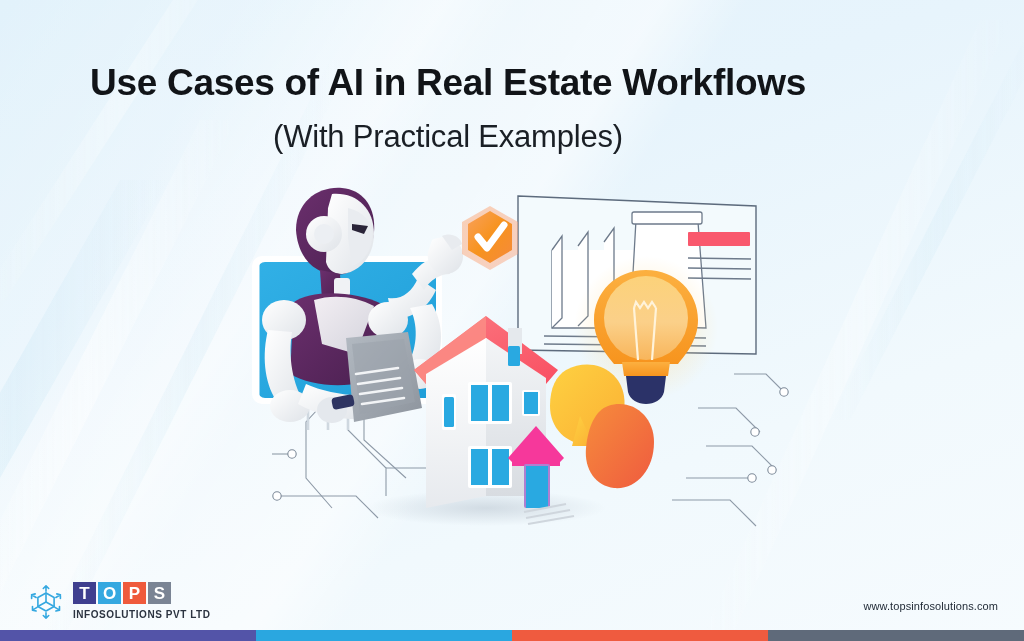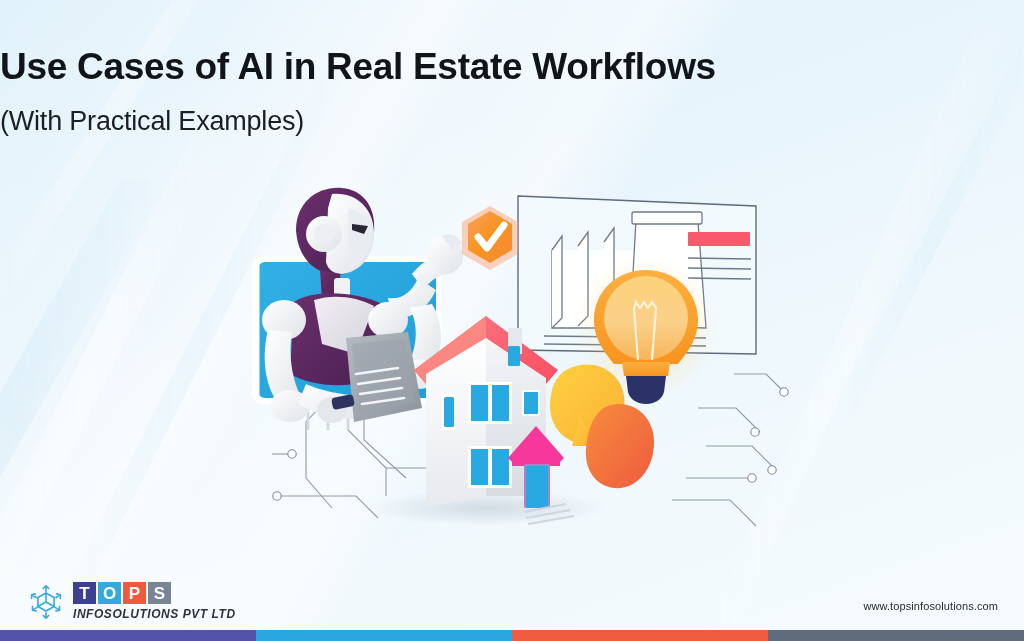--- a/index.html
+++ b/index.html
@@ -33,36 +33,36 @@
     pointer-events: none;
     opacity: .85;
   }
 
   
   .header {
     position: absolute;
     top: 0;
     left: 0;
     width: 896px;
-    padding-top: 44px;
-    text-align: left;
+    padding-top: 60px;
+    text-align: center;
     z-index: 6;
   }
   .title {
     margin: 0;
     font-size: 37px;
     line-height: 46px;
     font-weight: bold;
     color: #111418;
     letter-spacing: -0.3px;
     font-family: "Liberation Sans", sans-serif;
   }
   .subtitle {
     margin: 14px 0 0 0;
-    font-size: 27px;
+    font-size: 31px;
     line-height: 34px;
     font-weight: normal;
     color: #1a1f25;
     letter-spacing: -0.2px;
     font-family: "Liberation Sans", sans-serif;
   }
 
   
   .illustration {
     position: absolute;
@@ -119,26 +119,25 @@
     font-weight: bold;
     font-family: "Liberation Sans", sans-serif;
     line-height: 1;
   }
   .tile-t { background: #3f3f8f; }
   .tile-o { background: #35a8e0; }
   .tile-p { background: #ef5a3c; }
   .tile-s { background: #7a8494; }
   .logo-tagline {
     margin-top: 3px;
-    font-size: 12px;
+    font-size: 10px;
     font-weight: bold;
     letter-spacing: 0.55px;
     color: #2b3340;
     font-family: "Liberation Sans", sans-serif;
-    font-style: italic;
   }
   .website {
     position: absolute;
     right: 26px;
     bottom: 18px;
     font-size: 11px;
     color: #1d2733;
     font-family: "Liberation Sans", sans-serif;
     letter-spacing: 0.1px;
   }

